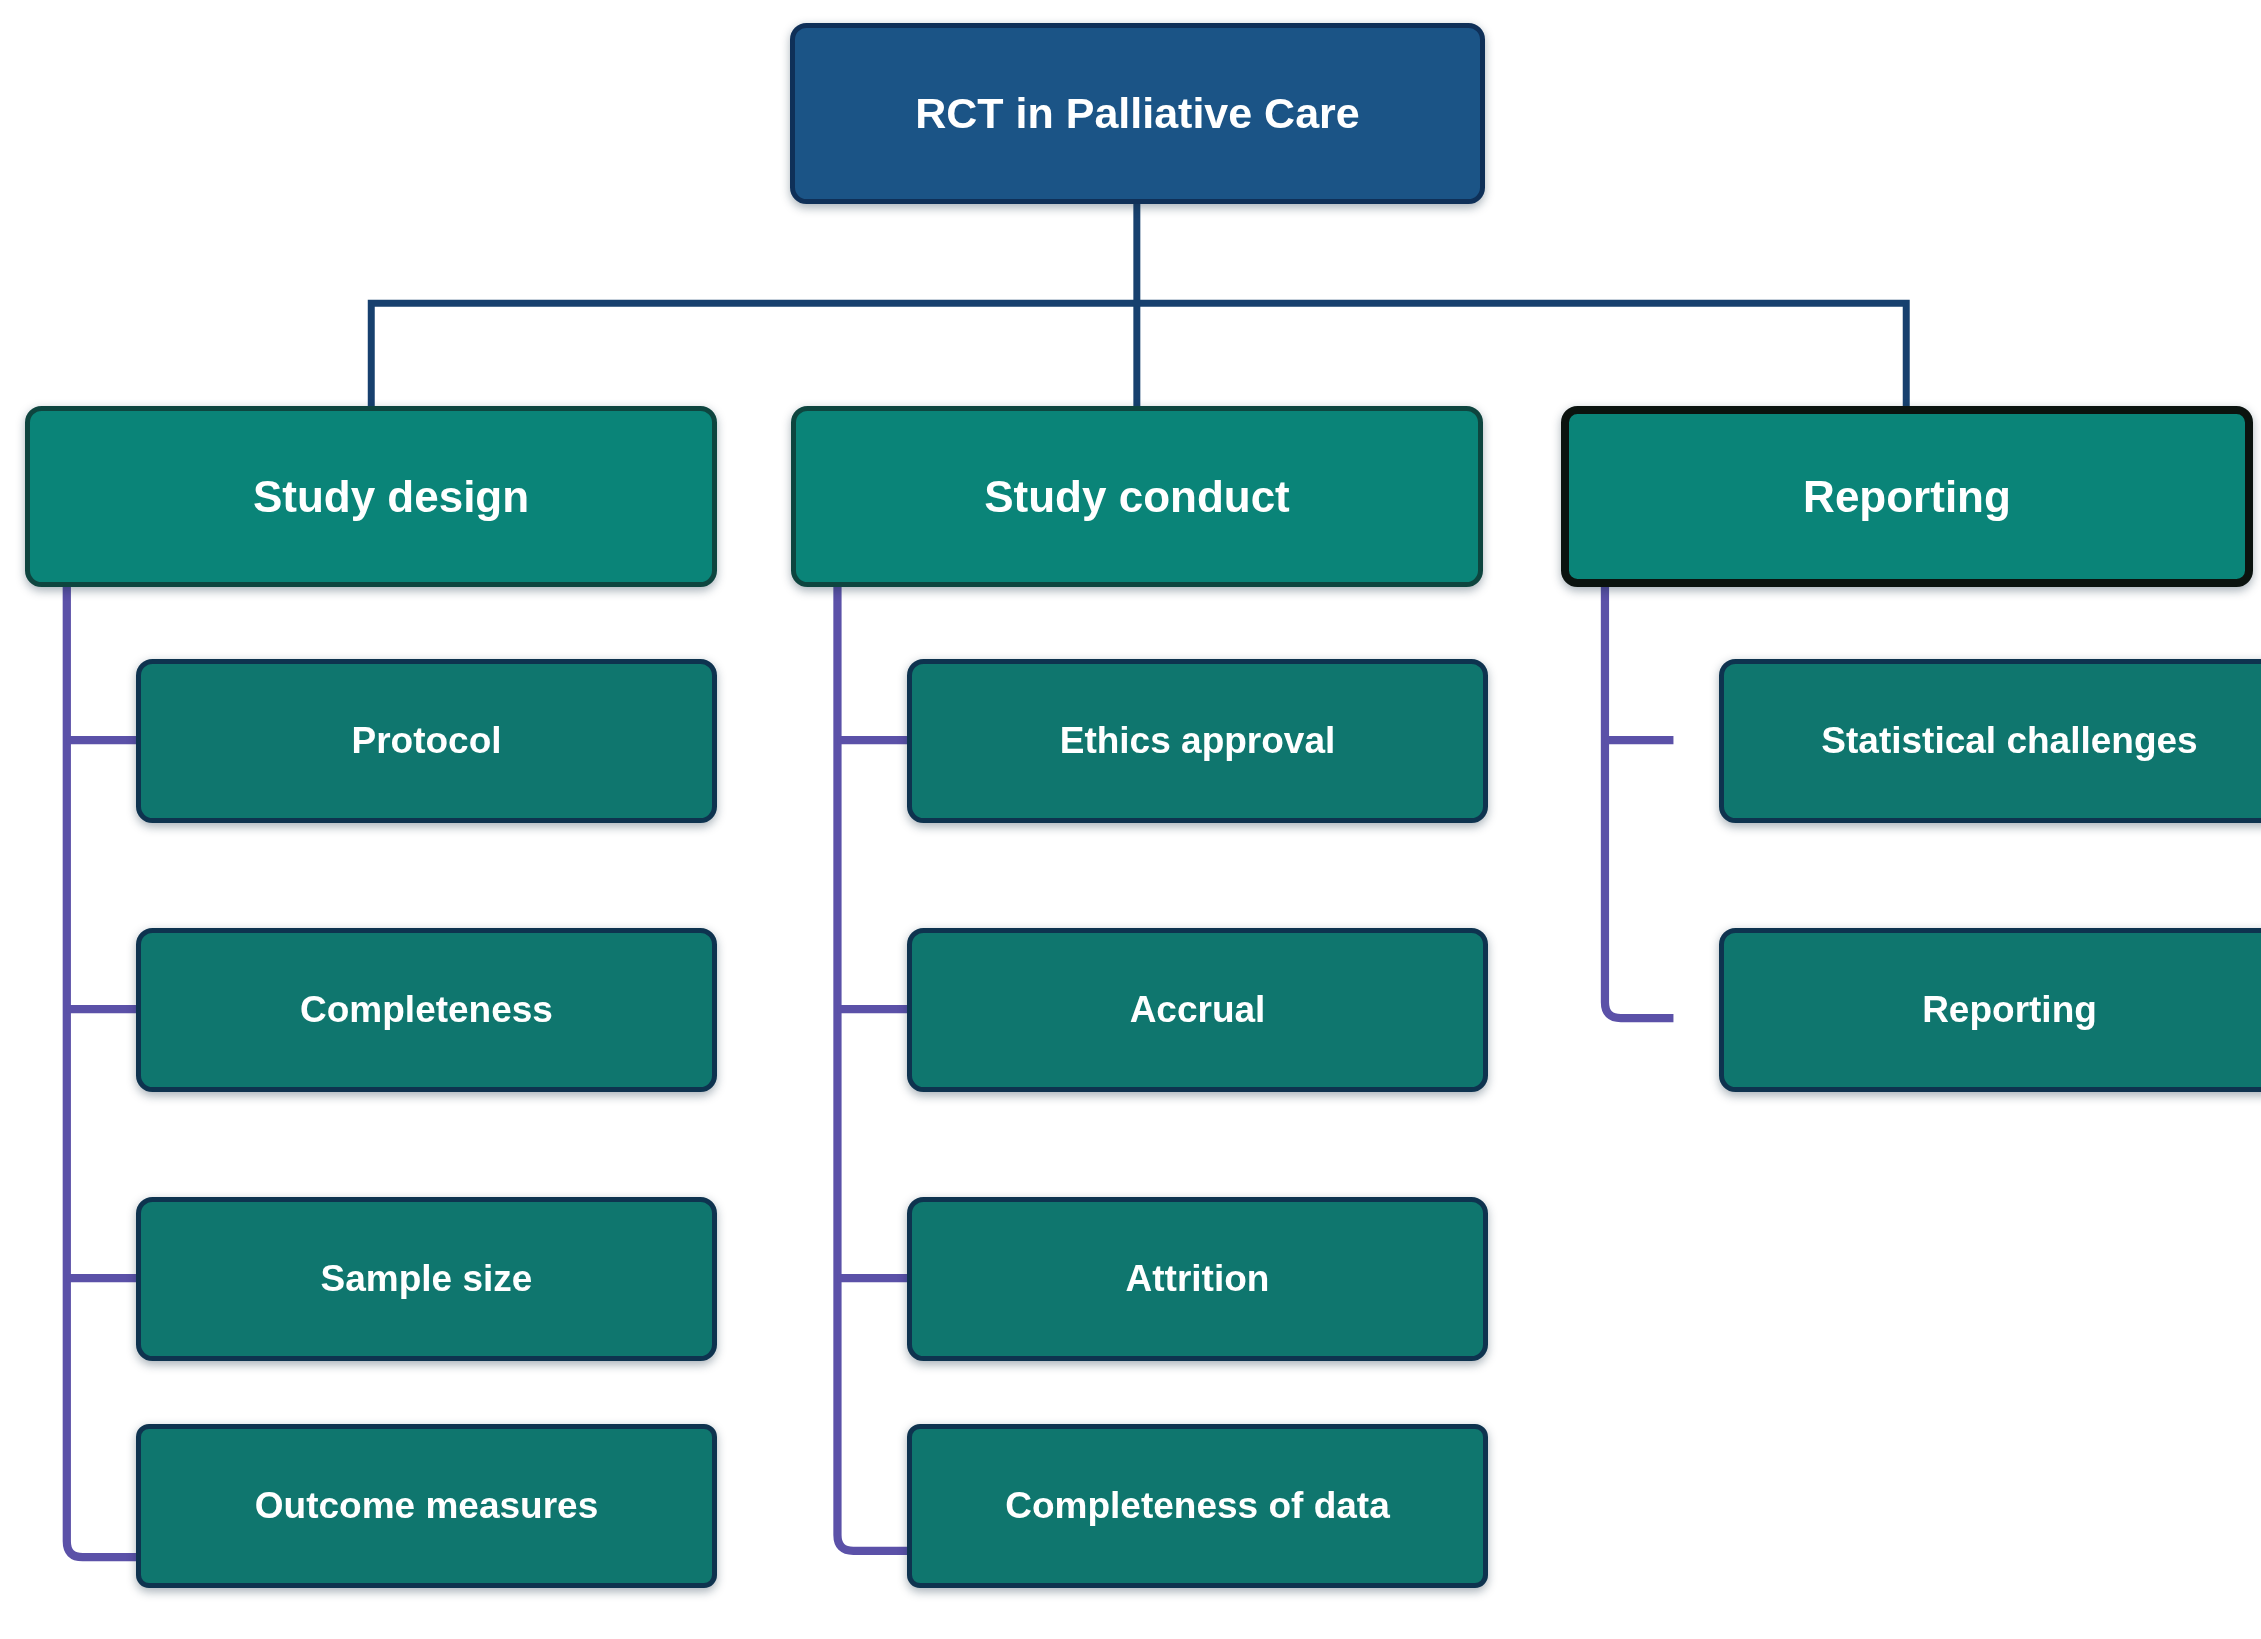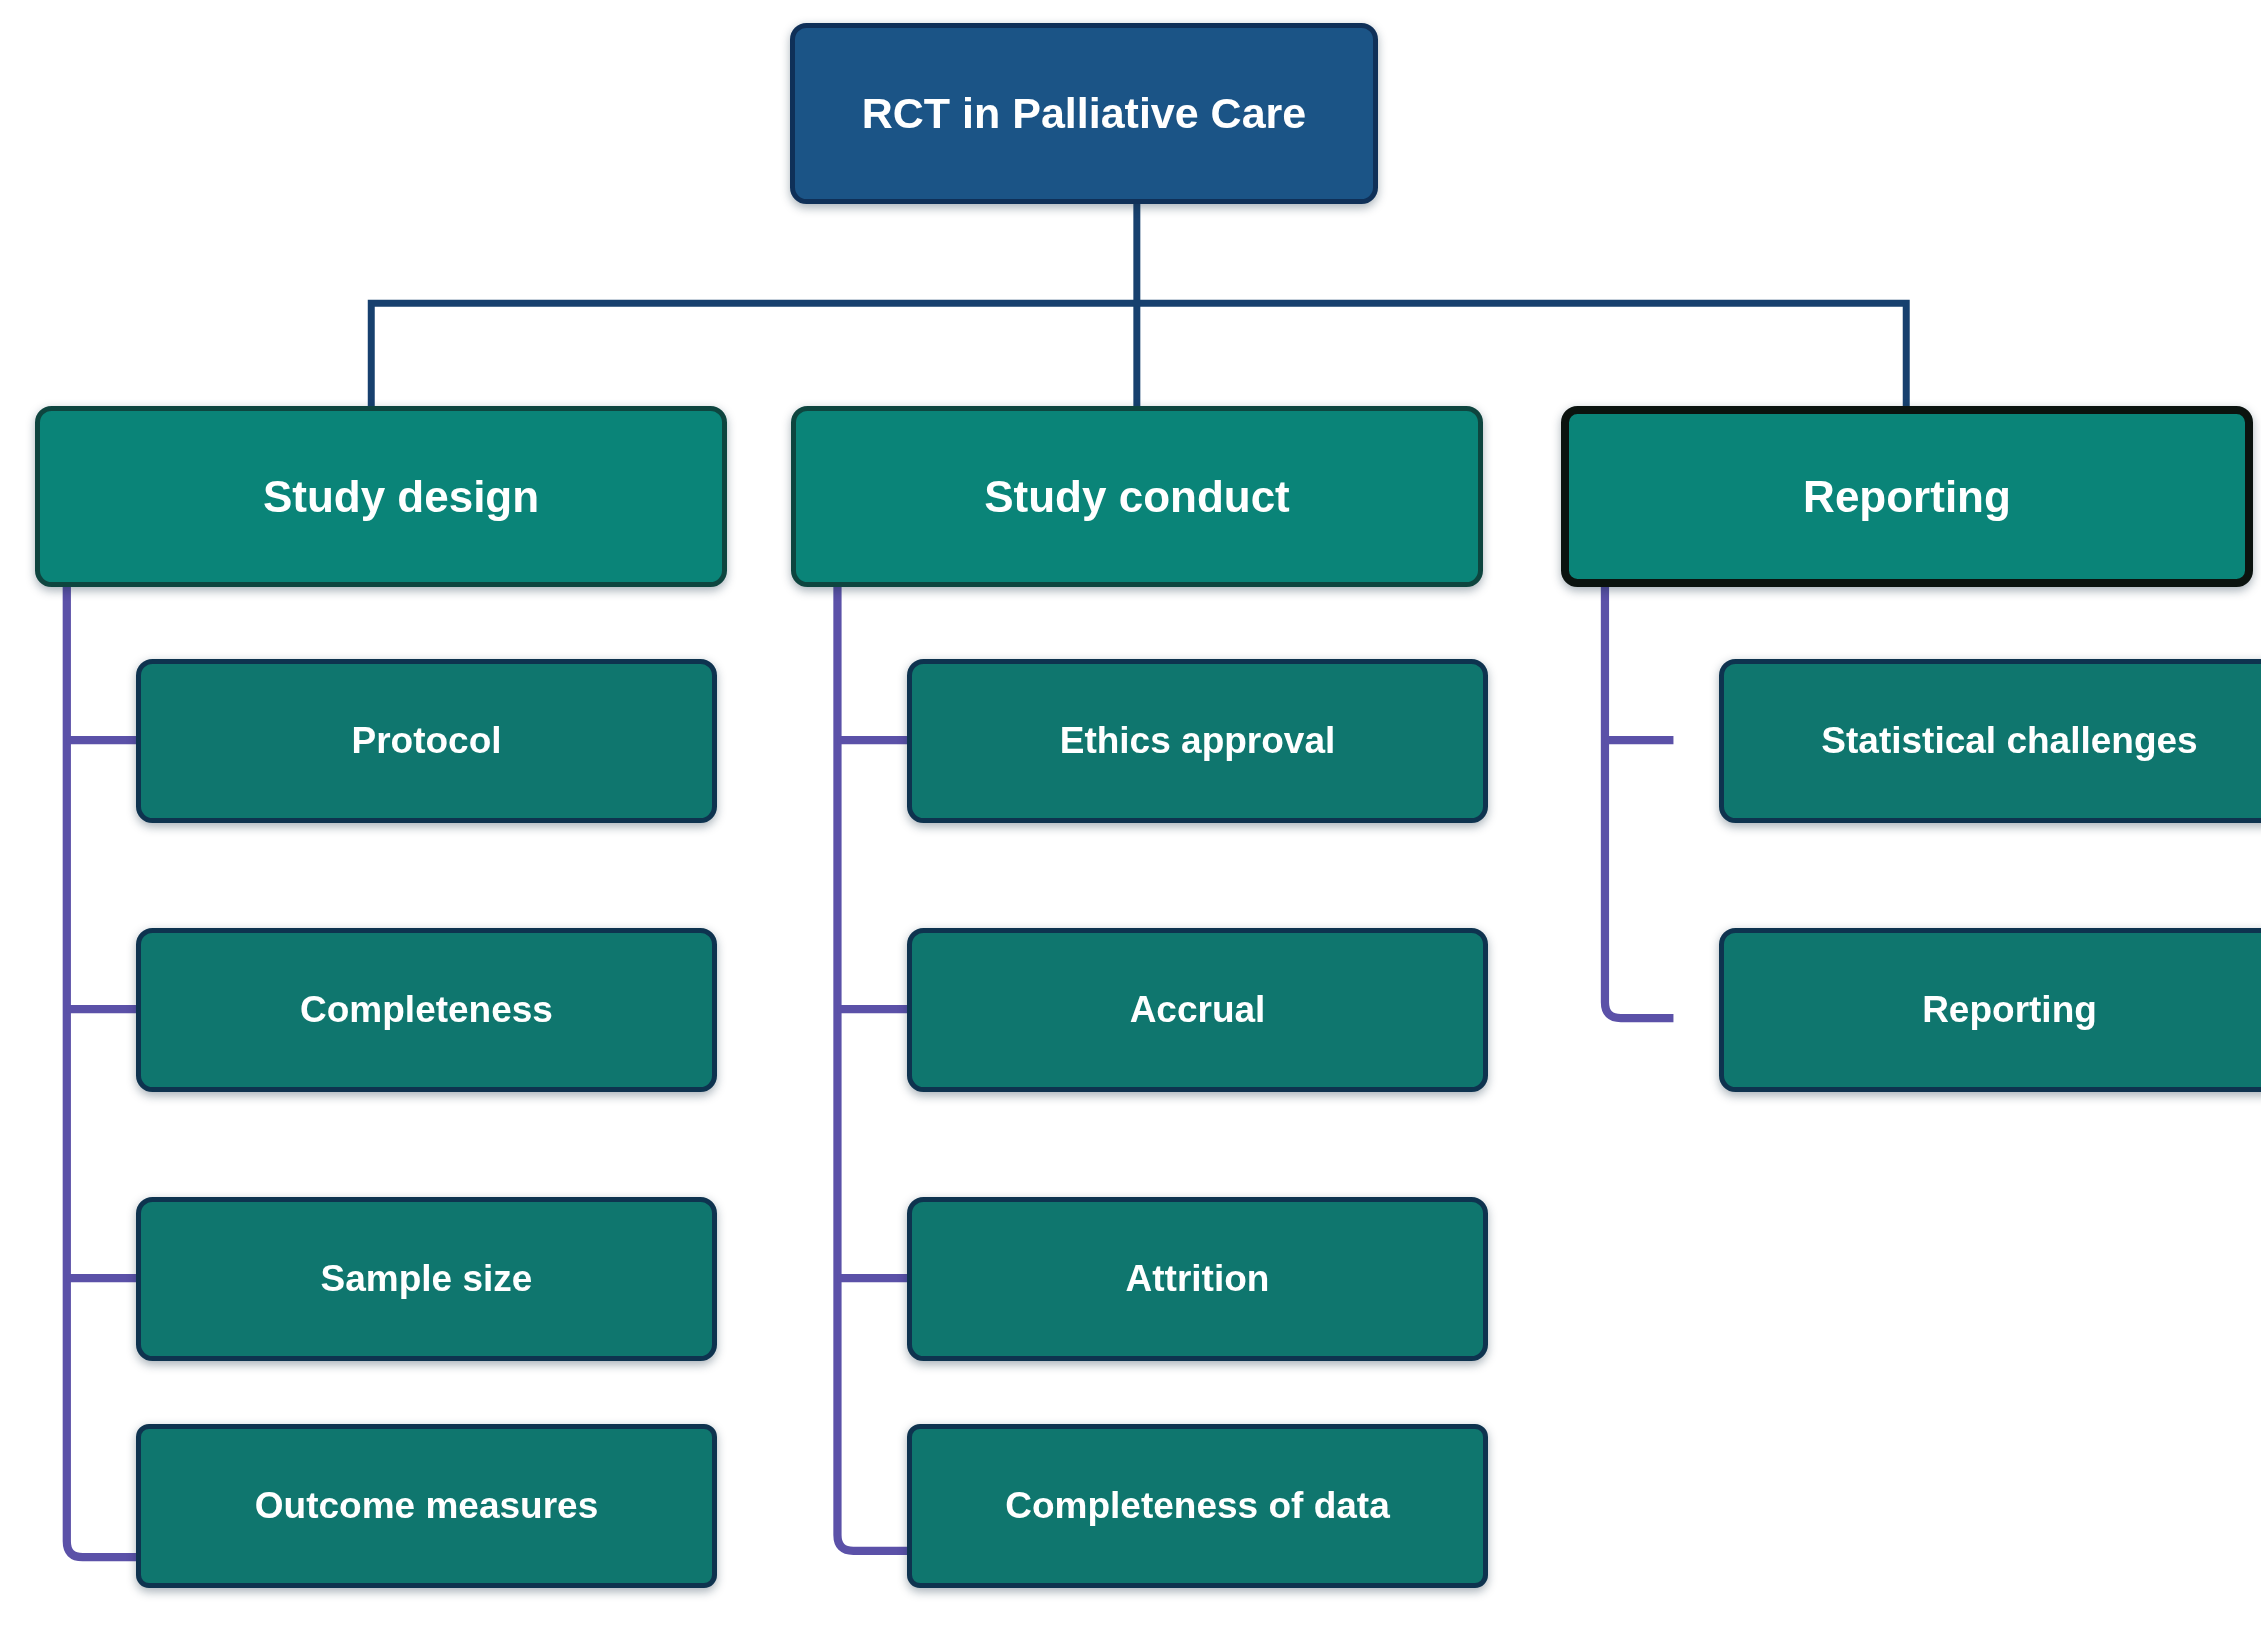--- a/index.html
+++ b/index.html
@@ -31,33 +31,33 @@
     text-align: center;
     color: #ffffff;
     font-weight: bold;
     border-radius: 16.5px;
     box-sizing: border-box;
     z-index: 1;
     box-shadow: 0 3.8px 10px rgba(15, 40, 60, 0.35);
   }
   .node-root {
     left: 790px; top: 23px;
-    width: 588px; height: 181px;
+    width: 695px; height: 181px;
     background: #1B5486;
     border: 5.7px solid #0F3058;
     font-size: 43px;
   }
   .node-branch {
     top: 406px;
     width: 692px; height: 181px;
     background: #0A8478;
     border: 5.7px solid #0E453F;
     font-size: 44px;
   }
-  .branch-0 { left: 35px; padding-left: 40px; }
+  .branch-0 { left: 25px; padding-left: 40px; }
   .branch-1 { left: 791px; }
   .branch-2 { left: 1561px; border: 8.2px solid #0B130F; }
   .node-child {
     width: 581px; height: 164px;
     background: #0f766e;
     border: 5px solid #0E334F;
     font-size: 37px;
   }
   .col-0 { left: 136px; }
   .col-1 { left: 907px; }

